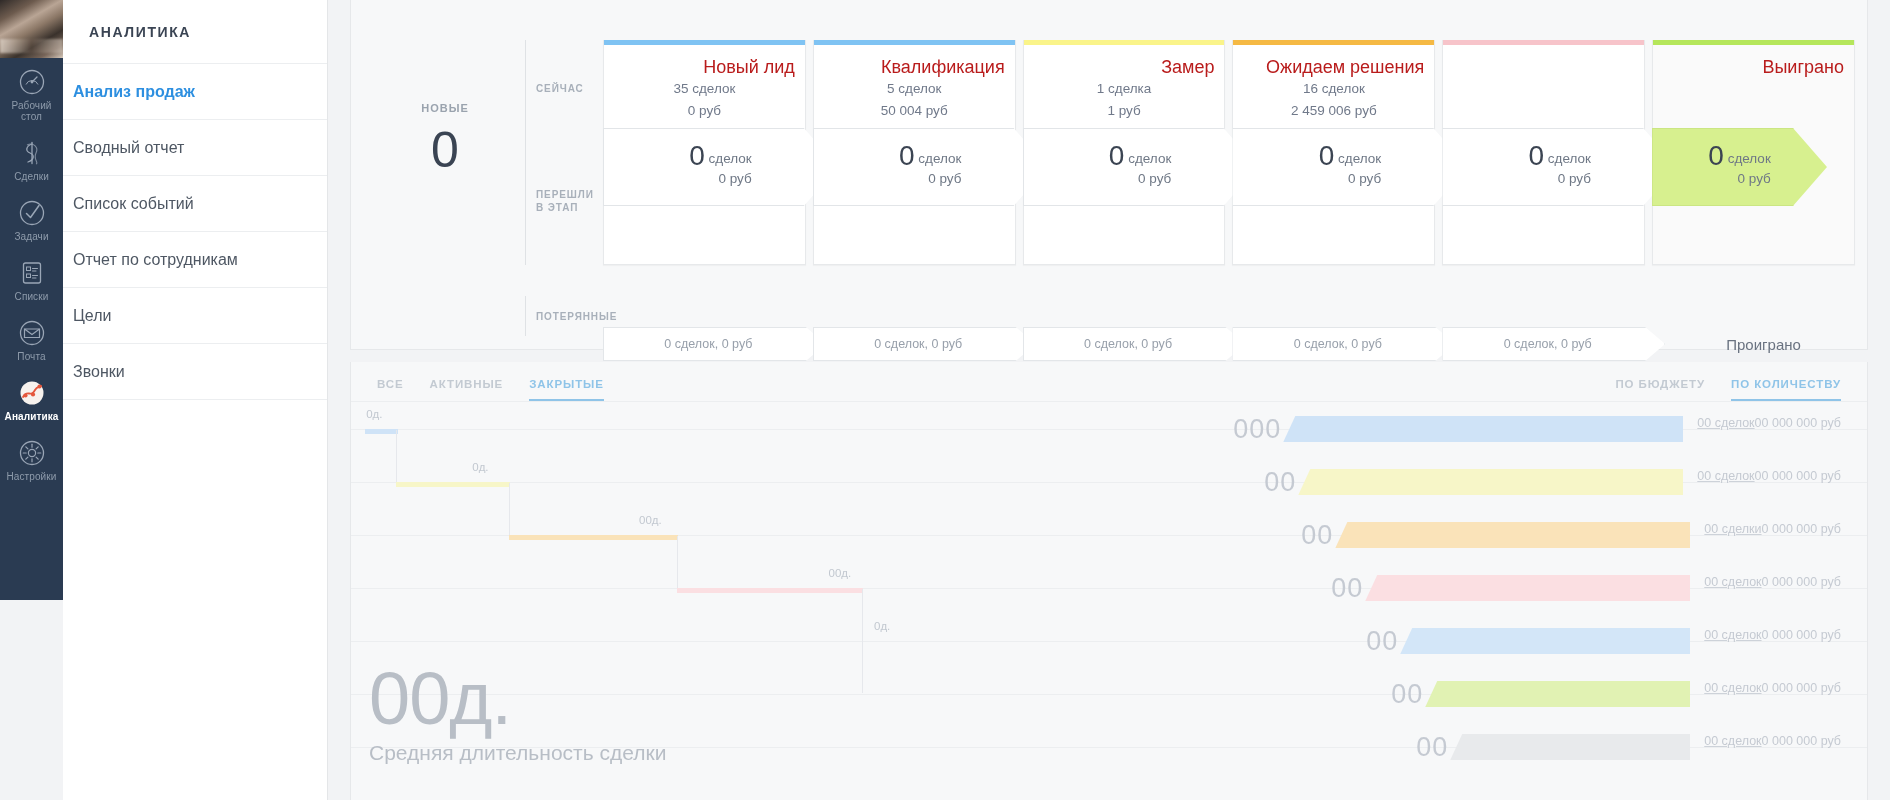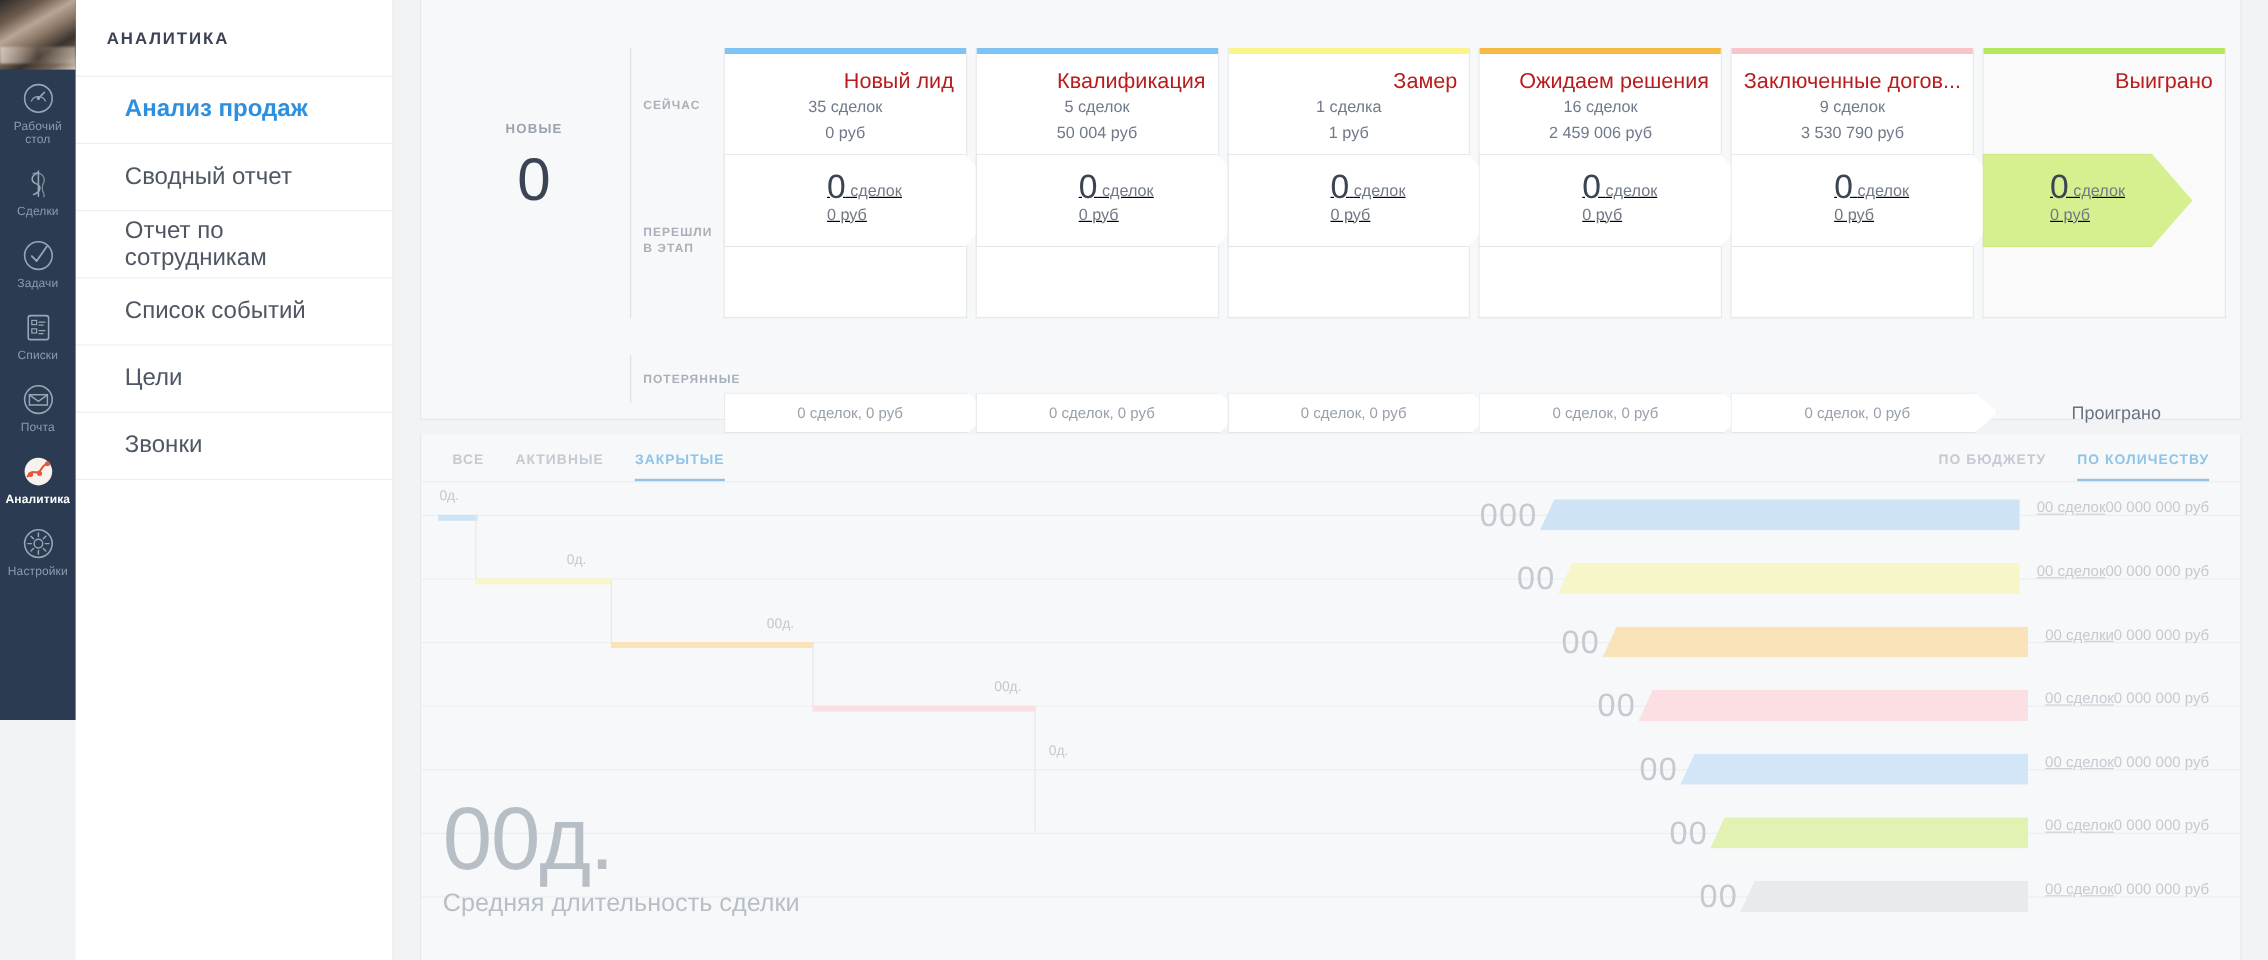--- a/index.html
+++ b/index.html
@@ -53,22 +53,22 @@
   }
   .menu-title {
     height: 64px; display: flex; align-items: center;
     padding: 0 26px;
     font-size: 14px; font-weight: bold; letter-spacing: 1.6px;
     color: #3a4453;
     border-bottom: 1px solid #eceef0;
   }
   .menu-item {
     height: 56px; display: flex; align-items: center;
-    padding: 0 41px;
-    font-size: 20px; color: #4e5763;
+    padding: 0 10px;
+    font-size: 16px; color: #4e5763;
     border-bottom: 1px solid #eceef0;
     cursor: pointer;
   }
   .menu-item.active { color: #2d8fe0; font-weight: bold; }
 
   
   .main {
     flex: 1; height: 800px;
     background: #f2f3f5;
     padding: 0 22px;
@@ -141,21 +141,21 @@
     align-items: center; justify-content: center;
     z-index: 4;
   }
   .arrow-bg {
     position: absolute; inset: 0;
     background: #ffffff;
     clip-path: polygon(0 0, calc(100% - 34px) 0, 100% 50%, calc(100% - 34px) 100%, 0 100%);
     border: 1px solid #e2e5e8;
     border-right: none;
   }
-  .arrow-inner { position: relative; z-index: 2; text-align: left; text-decoration: underline; }
+  .arrow-inner { position: relative; z-index: 2; text-align: right; }
   .arrow-count { font-size: 13.5px; color: #6f7886; line-height: 20px; }
   .arrow-count b { font-size: 28px; font-weight: normal; color: #3b4452; vertical-align: -2px; }
   .arrow-money { font-size: 13.5px; color: #6f7886; line-height: 20px; }
 
   .stage.won .card { background: #fafafa; }
   .stage.won .arrow { width: calc(100% - 26px); left: -1px; }
   .stage.won .arrow-bg { background: #d7f08f; border-color: #cbe683; }
 
   
   .lost-row {
@@ -333,22 +333,22 @@
           </svg>
       </span>
       <span class="rail-label">Настройки</span>
     </div>
   </nav>
 
   <aside class="menu">
     <div class="menu-title">АНАЛИТИКА</div>
     <div class="menu-item active">Анализ продаж</div>
     <div class="menu-item">Сводный отчет</div>
+    <div class="menu-item">Список событий</div>
     <div class="menu-item">Отчет по сотрудникам</div>
-    <div class="menu-item">Список событий</div>
     <div class="menu-item">Цели</div>
     <div class="menu-item">Звонки</div>
   </aside>
 
   <main class="main">
 
     <section class="panel funnel-panel">
       <div class="funnel-grid">
 
         <div class="new-col">
@@ -434,25 +434,20 @@
                   <div class="arrow-count"><b>0</b> <span>сделок</span></div>
                   <div class="arrow-money">0 руб</div>
                 </div>
               </div>
             </div>
           </div>
 
           <div class="stage">
             <div class="card">
               <div class="card-bar" style="background:#f7c4ca"></div>
-              <div class="card-head">
-                <div class="card-name">Заключенные догов...</div>
-                <div class="card-sub">9 сделок</div>
-                <div class="card-sub">3 530 790 руб</div>
-              </div>
               <div class="arrow">
                 <div class="arrow-bg"></div>
                 <div class="arrow-inner">
                   <div class="arrow-count"><b>0</b> <span>сделок</span></div>
                   <div class="arrow-money">0 руб</div>
                 </div>
               </div>
             </div>
           </div>
 

